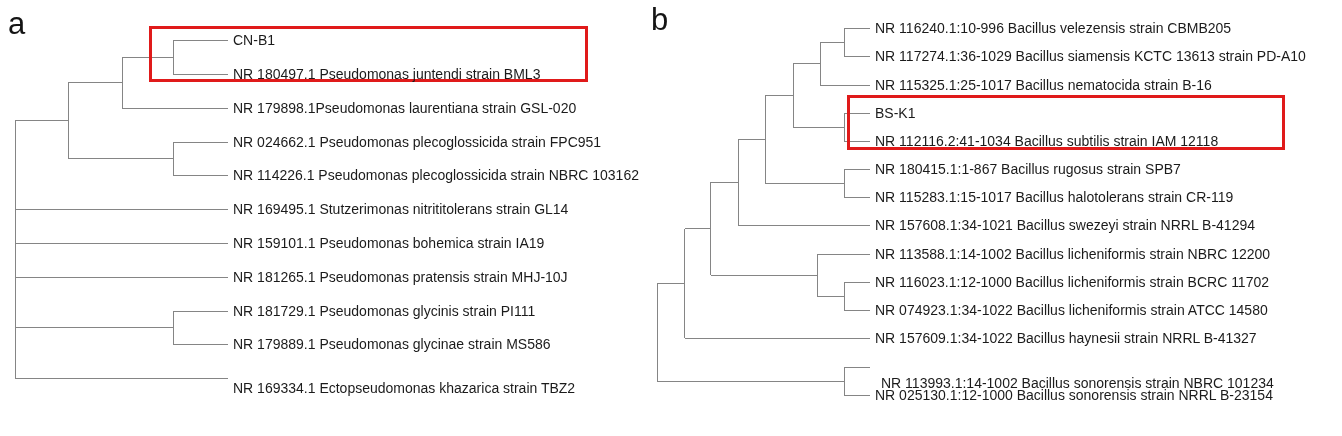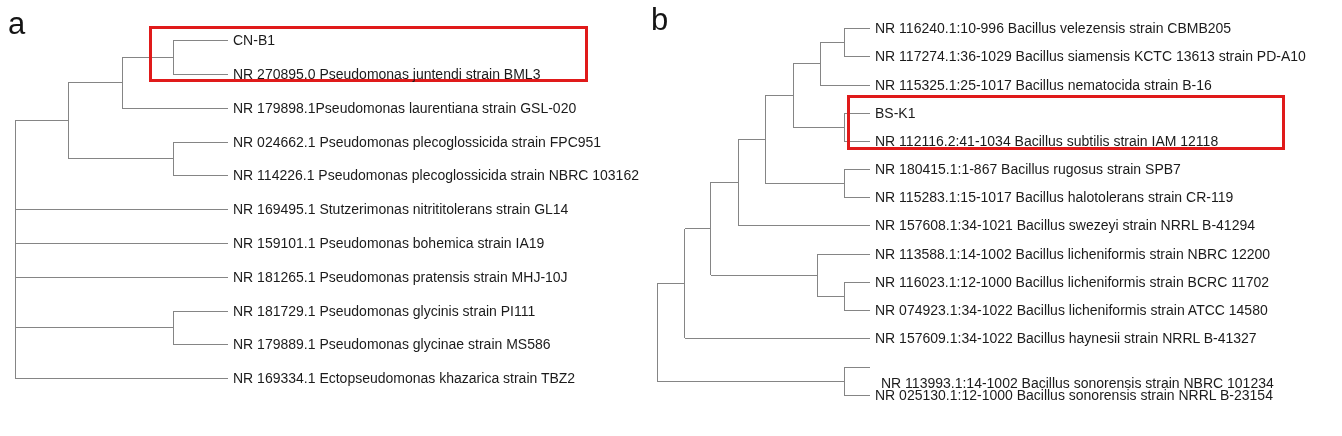--- a/index.html
+++ b/index.html
@@ -97,30 +97,30 @@
         <line x1="844" y1="169" x2="844" y2="197" stroke="#858585" stroke-width="1"></line>
         <line x1="844" y1="282" x2="844" y2="310" stroke="#858585" stroke-width="1"></line>
         <line x1="844" y1="367" x2="844" y2="395" stroke="#858585" stroke-width="1"></line>
         <rect x="848" y="96" width="435" height="52" fill="none" stroke="#e01a1a" stroke-width="3"></rect>
       </g>
     </svg>
   <div class="panel-letter" id="letter-a" style="left: 8px; top: 8px;">a</div>
   <div class="panel-letter" id="letter-b" style="left: 651px; top: 4px;">b</div>
   <div id="labels-root">
       <div class="taxon" style="left: 233px; top: 40px;">CN-B1</div>
-      <div class="taxon" style="left: 233px; top: 74px;">NR 270895.0 Pseudomonas juntendi strain BML3</div>
+      <div class="taxon" style="left: 233px; top: 74px;">NR 180497.1 Pseudomonas juntendi strain BML3</div>
       <div class="taxon" style="left: 233px; top: 108px;">NR 179898.1Pseudomonas laurentiana strain GSL-020</div>
       <div class="taxon" style="left: 233px; top: 142px; text-align: center;">NR 024662.1 Pseudomonas plecoglossicida strain FPC951</div>
       <div class="taxon" style="left: 233px; top: 175px;">NR 114226.1 Pseudomonas plecoglossicida strain NBRC 103162</div>
       <div class="taxon" style="left: 233px; top: 209px;">NR 169495.1 Stutzerimonas nitrititolerans strain GL14</div>
       <div class="taxon" style="left: 233px; top: 243px;">NR 159101.1 Pseudomonas bohemica strain IA19</div>
       <div class="taxon" style="left: 233px; top: 277px;">NR 181265.1 Pseudomonas pratensis strain MHJ-10J</div>
       <div class="taxon" style="left: 233px; top: 311px;">NR 181729.1 Pseudomonas glycinis strain PI111</div>
       <div class="taxon" style="left: 233px; top: 344px;">NR 179889.1 Pseudomonas glycinae strain MS586</div>
-      <div class="taxon" style="left: 233px; top: 378px;">NR 169334.1 Ectopseudomonas khazarica strain TBZ2</div>
+      <div class="taxon" style="left: 233px; top: 388px;">NR 169334.1 Ectopseudomonas khazarica strain TBZ2</div>
       <div class="taxon" style="left: 875px; top: 28px;">NR 116240.1:10-996 Bacillus velezensis strain CBMB205</div>
       <div class="taxon" style="left: 875px; top: 56px;">NR 117274.1:36-1029 Bacillus siamensis KCTC 13613 strain PD-A10</div>
       <div class="taxon" style="left: 875px; top: 85px;">NR 115325.1:25-1017 Bacillus nematocida strain B-16</div>
       <div class="taxon" style="left: 875px; top: 113px;">BS-K1</div>
       <div class="taxon" style="left: 875px; top: 141px; text-align: center;">NR 112116.2:41-1034 Bacillus subtilis strain IAM 12118</div>
       <div class="taxon" style="left: 875px; top: 169px;">NR 180415.1:1-867 Bacillus rugosus strain SPB7</div>
       <div class="taxon" style="left: 875px; top: 197px;">NR 115283.1:15-1017 Bacillus halotolerans strain CR-119</div>
       <div class="taxon" style="left: 875px; top: 225px;">NR 157608.1:34-1021 Bacillus swezeyi strain NRRL B-41294</div>
       <div class="taxon" style="left: 875px; top: 254px;">NR 113588.1:14-1002 Bacillus licheniformis strain NBRC 12200</div>
       <div class="taxon" style="left: 875px; top: 282px;">NR 116023.1:12-1000 Bacillus licheniformis strain BCRC 11702</div>

